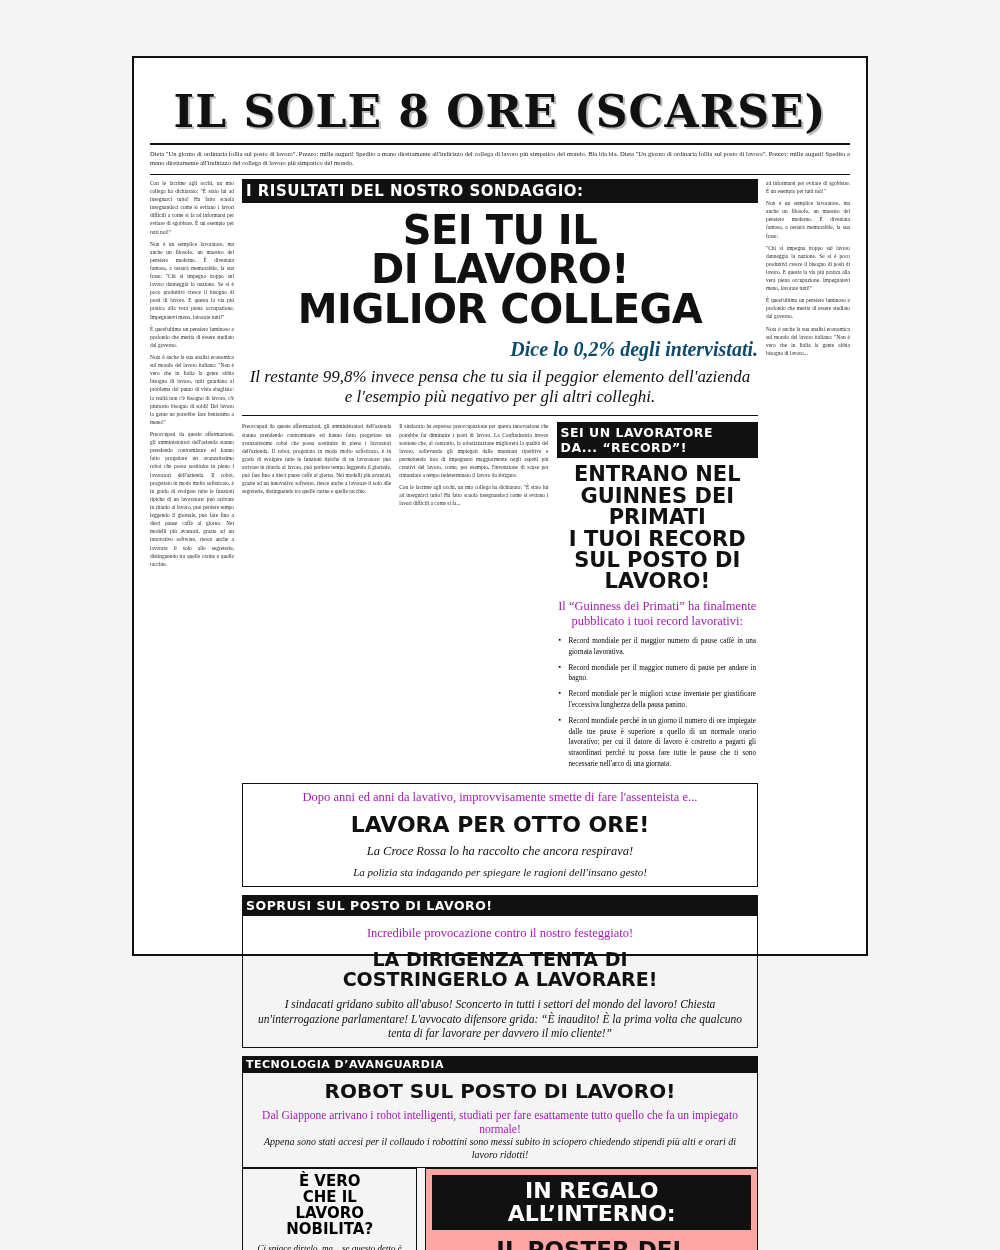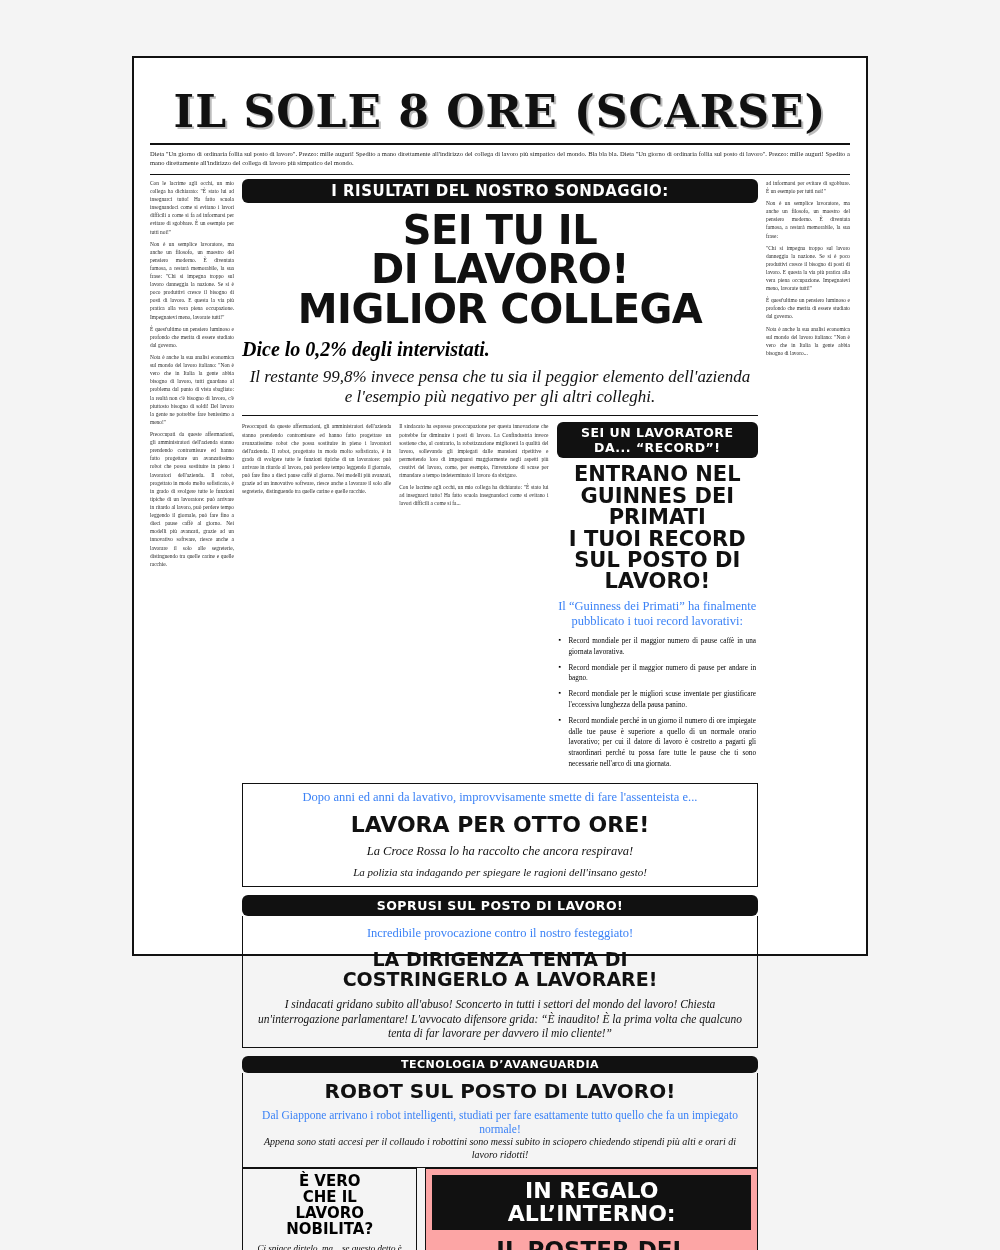--- a/index.html
+++ b/index.html
@@ -18,28 +18,28 @@
   }
   .rule{border:0;border-top:2px solid #111;margin:6px 0 4px 0;}
   .rule-thin{border:0;border-top:1px solid #111;margin:4px 0;}
   .subhead{font-size:6.5px;line-height:1.45;text-align:justify;color:#222;margin:2px 0 6px 0;}
   .cols{display:flex;gap:8px;}
   .col-left{width:84px;flex:0 0 84px;}
   .col-right{width:84px;flex:0 0 84px;}
   .col-mid{flex:1 1 auto;}
   .tiny{font-size:5.4px;line-height:1.5;text-align:justify;color:#2a2a2a;}
   .tiny p{margin:0 0 4px 0;}
-  .blackbar{background:#111;color:#fff;text-align:center;font-family:"DejaVu Sans",sans-serif;font-weight:bold;font-size:15px;letter-spacing:.5px;padding:3px 4px;border-radius:6px;}
+  .blackbar{background:#111;color:#fff;text-align:left;font-family:"DejaVu Sans",sans-serif;font-weight:bold;font-size:15px;letter-spacing:.5px;padding:3px 4px;}
   .blackbar.sm{font-size:12.5px;padding:3px 4px;}
   .blackbar.xs{font-size:11px;padding:2px 4px;}
   .bigtitle{font-family:"DejaVu Sans",sans-serif;font-weight:bold;text-align:center;font-size:40px;line-height:0.99;letter-spacing:-0.5px;color:#111;margin:8px 0 4px 0;}
-  .deck{text-align:left;font-style:italic;font-weight:bold;font-size:20px;margin:8px 0 2px 0;color:#000000;}
+  .deck{text-align:right;font-style:italic;font-weight:bold;font-size:20px;margin:8px 0 2px 0;color:#0c4a6e;}
   .deck2{text-align:center;font-style:italic;font-size:17px;line-height:1.2;margin:6px 4px 8px 4px;color:#111;}
   .framed{border:1.5px solid #111;padding:6px 8px;box-sizing:border-box;}
-  .serif-lead{font-size:12.5px;line-height:1.25;text-align:center;color:#3b82f6;}
+  .serif-lead{font-size:12.5px;line-height:1.25;text-align:center;color:#a21caf;}
   .headline2{font-family:"DejaVu Sans",sans-serif;font-weight:bold;text-align:center;font-size:21px;line-height:1.02;color:#111;margin:4px 0;}
   .headline3{font-family:"DejaVu Sans",sans-serif;font-weight:bold;text-align:center;font-size:19px;line-height:1.05;color:#111;margin:3px 0;}
   .ital-center{font-style:italic;text-align:center;font-size:12.5px;line-height:1.25;color:#111;}
   .bullets{font-size:7.2px;line-height:1.5;text-align:justify;margin:6px 2px 2px 2px;padding:0;list-style:none;}
   .bullets li{margin:0 0 5px 0;padding-left:10px;position:relative;}
   .bullets li:before{content:"\25AA";position:absolute;left:0;top:-1px;font-size:7px;}
   .midcols{display:flex;gap:8px;margin-top:6px;}
   .midcols .c{flex:1;}
   .lowergrid{display:flex;gap:8px;margin-top:8px;flex-direction:column;}
   .lg-left{flex:0 0 58%;}

